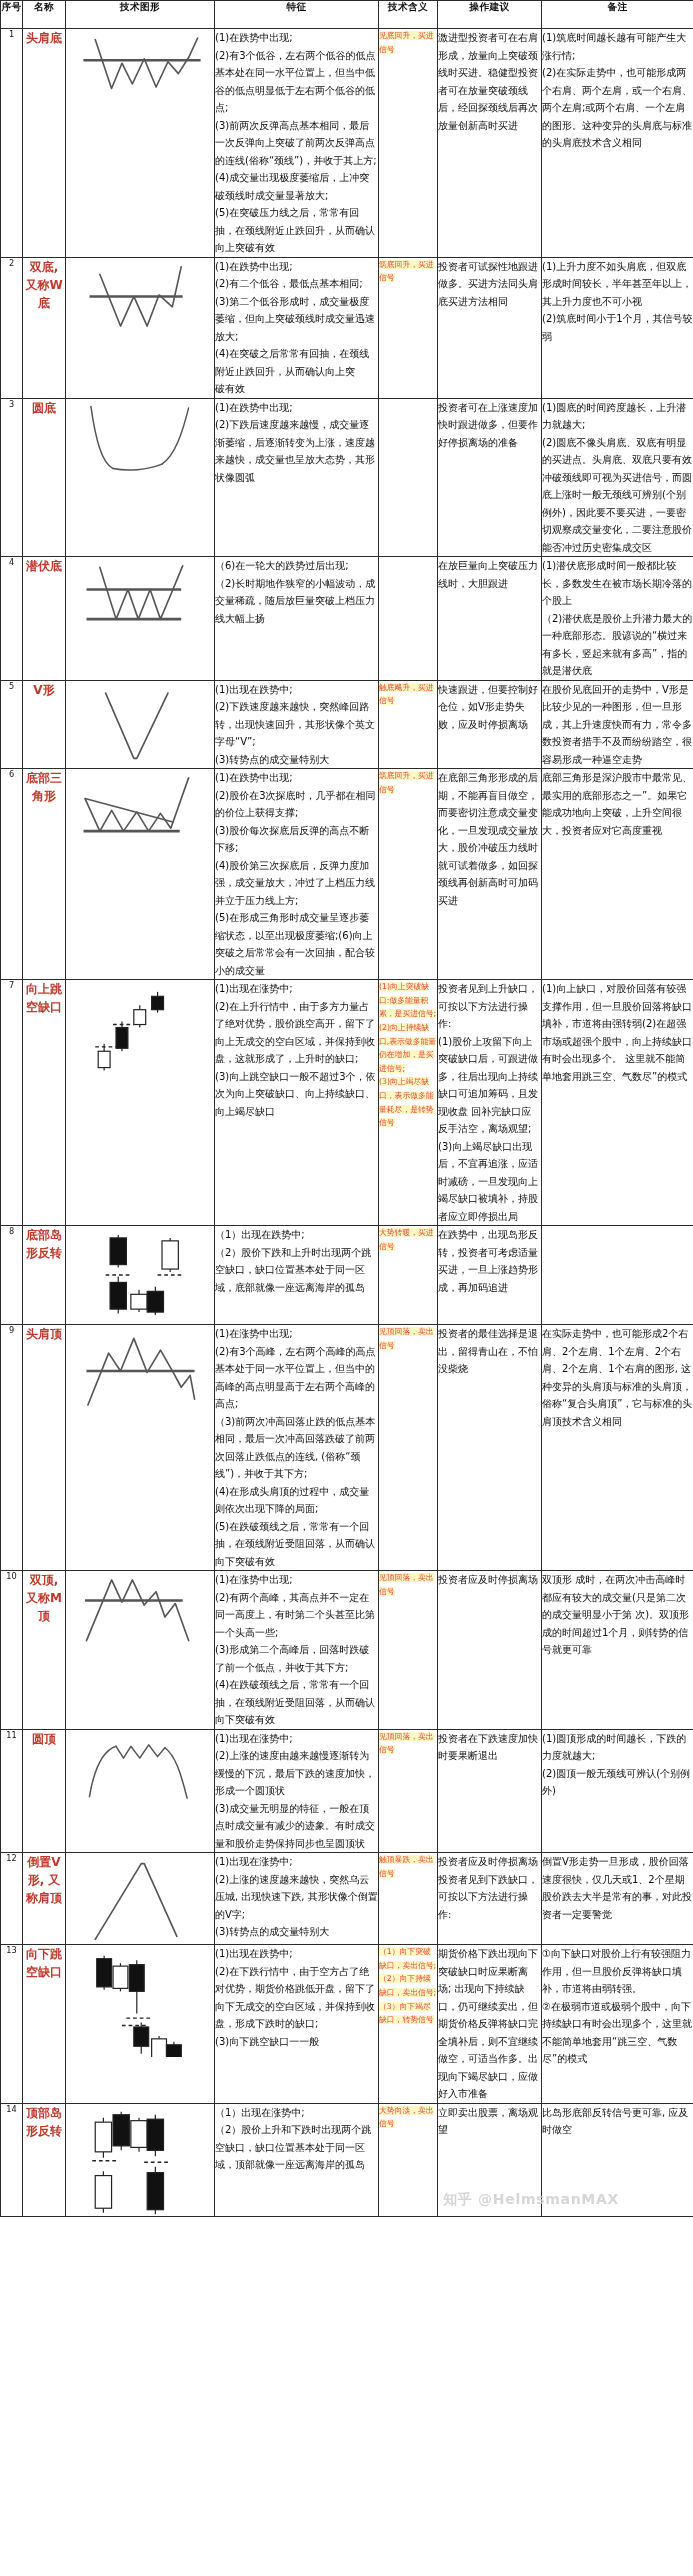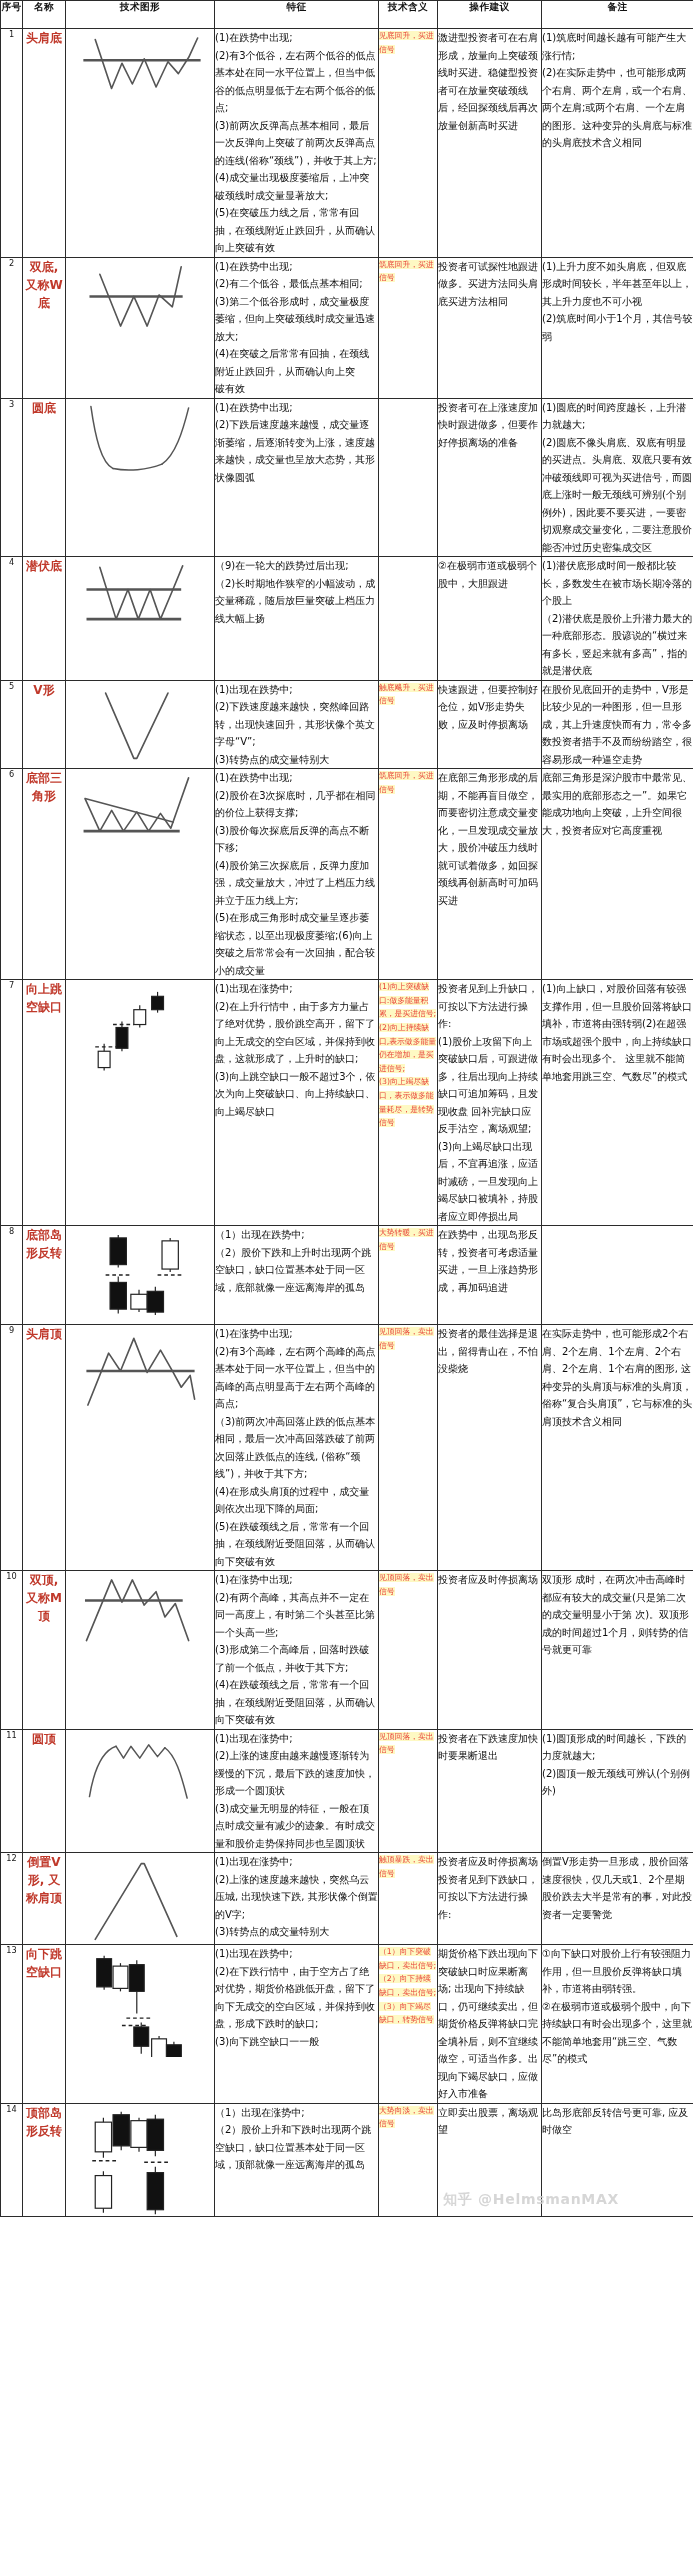--- a/index.html
+++ b/index.html
@@ -205,26 +205,26 @@
           <td class="idx">4</td>
           <td class="name">潜伏底</td>
           <td class="chart">
             <svg class="shape" width="141" height="71" viewBox="0 0 190 96">
               <line x1="22" y1="44" x2="150" y2="44" stroke="#555" stroke-width="3.4"></line>
               <line x1="22" y1="84" x2="150" y2="84" stroke="#555" stroke-width="3.4"></line>
               <polyline points="40,14 62,84 78,44 92,84 108,44 122,84 138,46 152,12" fill="none" stroke="#555" stroke-width="2.2" stroke-linejoin="round" stroke-linecap="round"></polyline>
             </svg>
           </td>
           <td class="feat">
-            <div class="txt">（9)在一轮大的跌势过后出现;
+            <div class="txt">（6)在一轮大的跌势过后出现;
 （2)长时期地作狭窄的小幅波动，成交量稀疏，随后放巨量突破上档压力线大幅上扬</div>
           </td>
           <td class="mean"><span class="hl txt"></span></td>
           <td class="advice">
-            <div class="txt">②在极弱市道或极弱个股中，大胆跟进</div>
+            <div class="txt">在放巨量向上突破压力线时，大胆跟进</div>
           </td>
           <td class="note">
             <div class="txt">(1)潜伏底形成时间一般都比较长，多数发生在被市场长期冷落的个股上
 （2)潜伏底是股价上升潜力最大的一种底部形态。股谚说的“横过来有多长，竖起来就有多高”，指的就是潜伏底</div>
           </td>
         </tr>
         <tr>
           <td class="idx">5</td>
           <td class="name">V形</td>
           <td class="chart">

